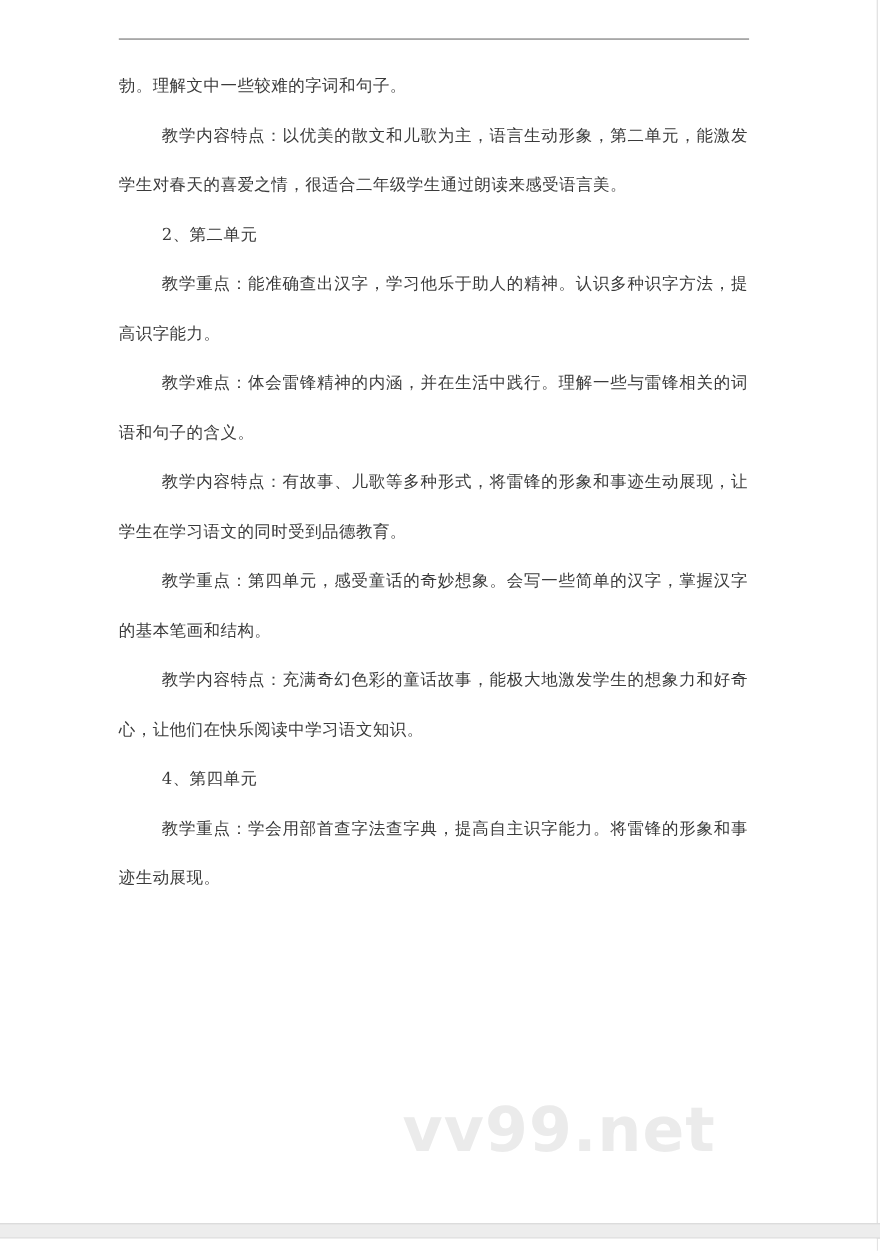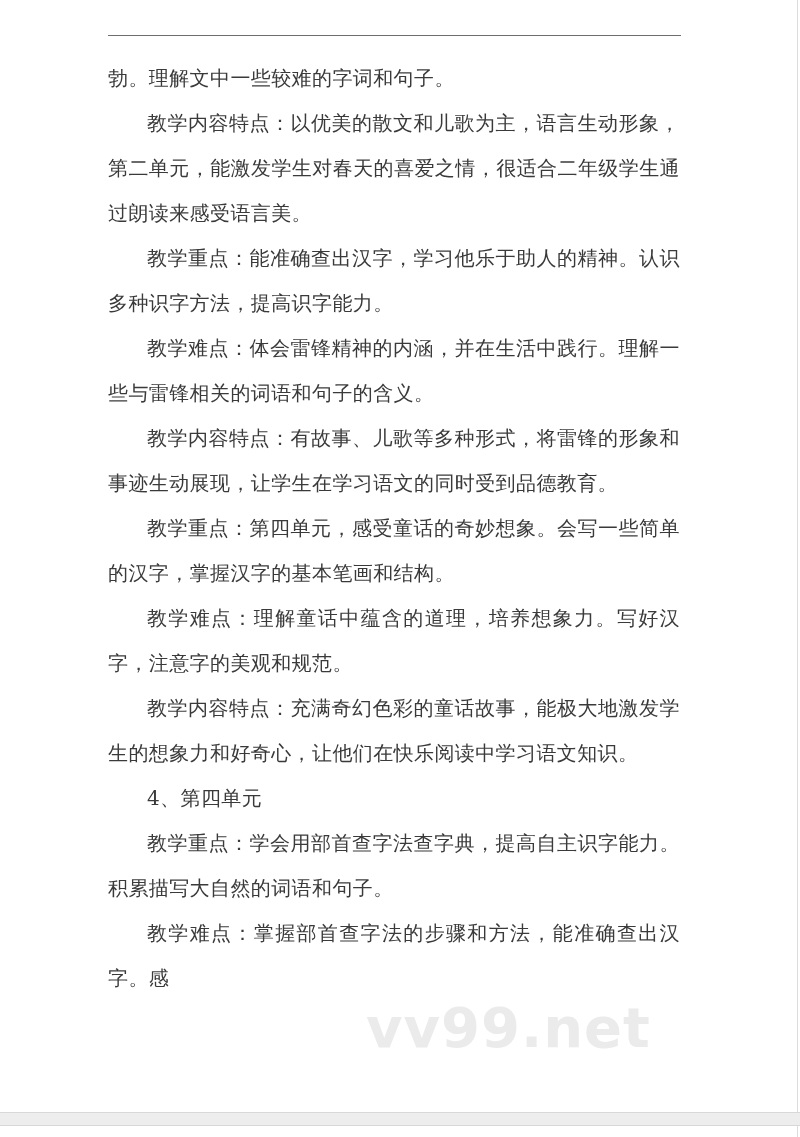--- a/index.html
+++ b/index.html
@@ -37,21 +37,21 @@
       width: 573px;
       height: 1px;
       background: #6e6e6e;
     }
     .body-text {
       position: absolute;
       left: 108px;
       top: 56px;
       width: 572px;
       color: #3a3a3a;
-      font-size: 20px;
+      font-size: 15px;
       line-height: 45px;
       letter-spacing: 0.4px;
     }
     .para {
       margin: 0;
       text-indent: 39px;
       text-align: justify;
       text-align-last: left;
       white-space: normal;
       word-break: break-all;
@@ -92,29 +92,28 @@
   </style>
 </head>
 <body>
 
 <div class="page">
   <div class="header-rule"></div>
 
   <div class="body-text">
     <p class="para" style="text-indent:0">勃。理解文中一些较难的字词和句子。</p>
     <p class="para">教学内容特点：以优美的散文和儿歌为主，语言生动形象，第二单元，能激发学生对春天的喜爱之情，很适合二年级学生通过朗读来感受语言美。</p>
+    <p class="para heading">2、第二单元</p>
     <p class="para">教学重点：能准确查出汉字，学习他乐于助人的精神。认识多种识字方法，提高识字能力。</p>
     <p class="para">教学难点：体会雷锋精神的内涵，并在生活中践行。理解一些与雷锋相关的词语和句子的含义。</p>
     <p class="para">教学内容特点：有故事、儿歌等多种形式，将雷锋的形象和事迹生动展现，让学生在学习语文的同时受到品德教育。</p>
     <p class="para">教学重点：第四单元，感受童话的奇妙想象。会写一些简单的汉字，掌握汉字的基本笔画和结构。</p>
-    <p class="para">教学难点：理解童话中蕴含的道理，培养想象力。写好汉字，注意字的美观和规范。</p>
     <p class="para">教学内容特点：充满奇幻色彩的童话故事，能极大地激发学生的想象力和好奇心，让他们在快乐阅读中学习语文知识。</p>
     <p class="para heading">4、第四单元</p>
-    <p class="para">教学重点：学会用部首查字法查字典，提高自主识字能力。积累描写大自然的词语和句子。</p>
-    <p class="para">教学难点：掌握部首查字法的步骤和方法，能准确查出汉字。感</p>
+    <p class="para">教学重点：学会用部首查字法查字典，提高自主识字能力。将雷锋的形象和事迹生动展现。</p>
   </div>
 
   <div class="watermark">vv99.net</div>
 </div>
 
 <div class="page-right-edge"></div>
 <div class="page-gap"></div>
 <div class="next-page"></div>
 
 </body></html>

